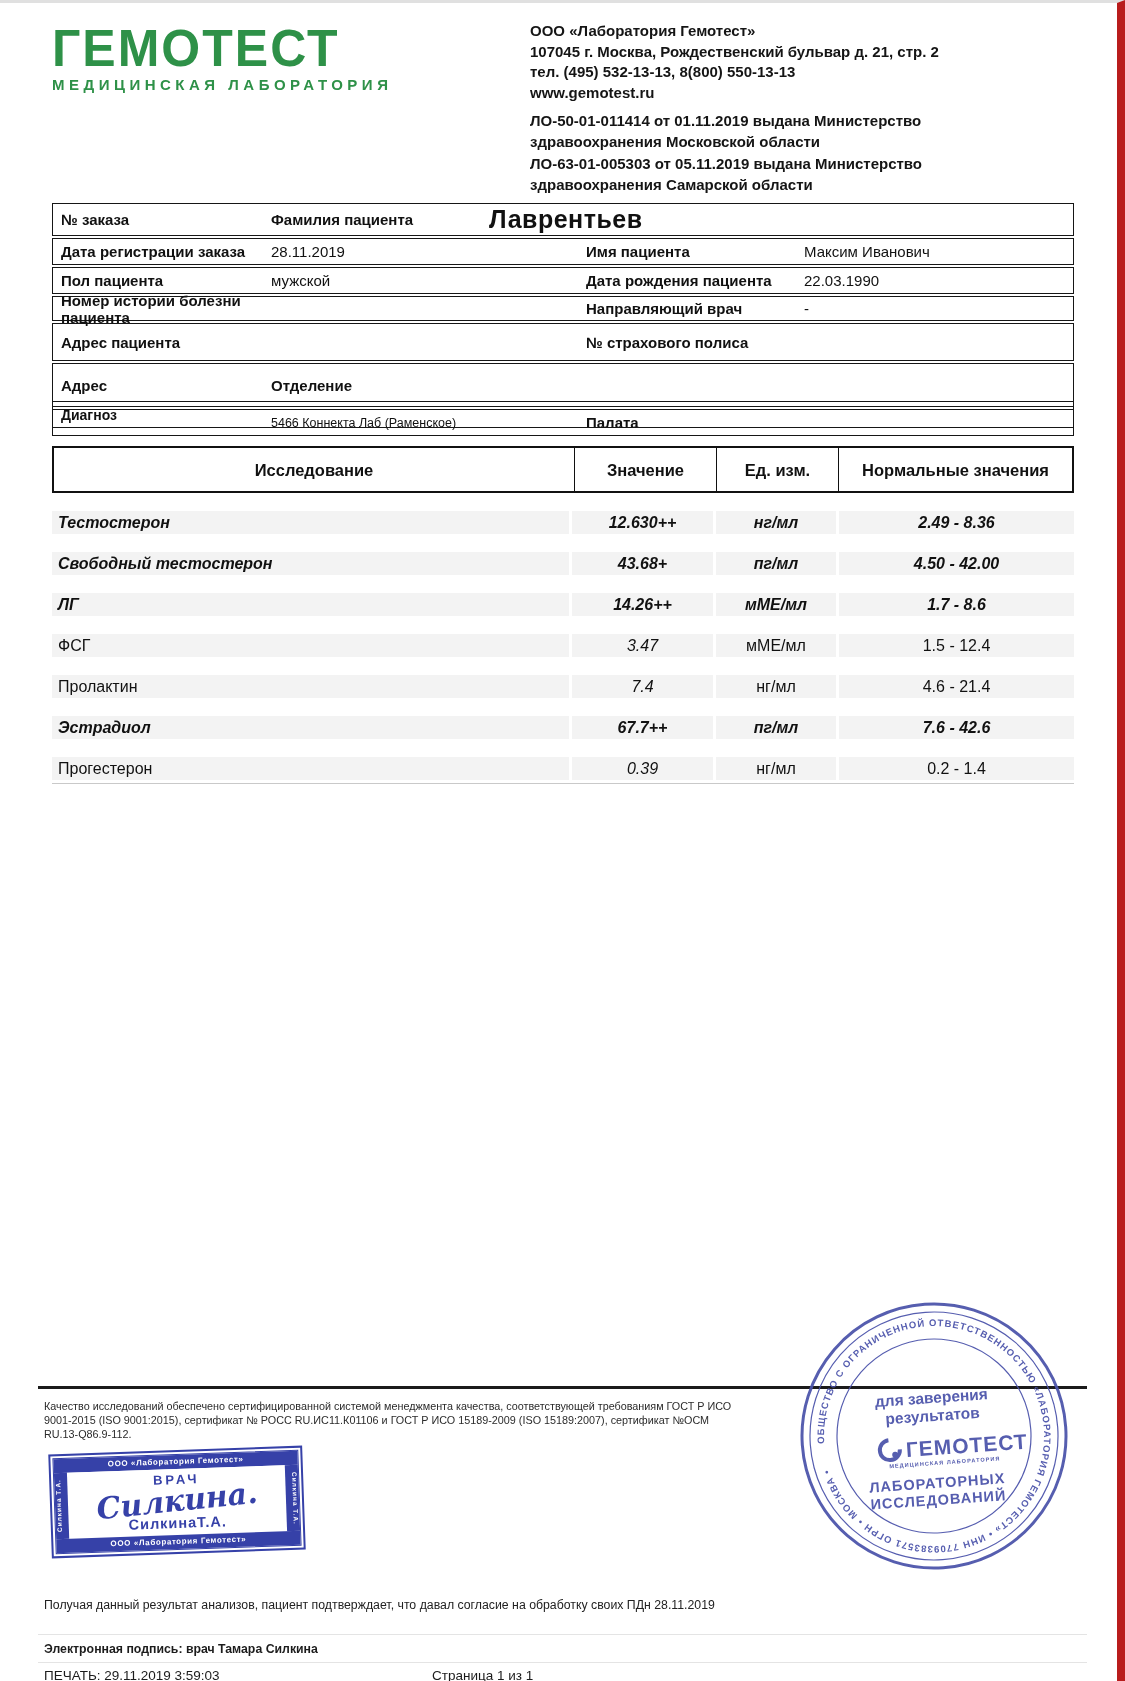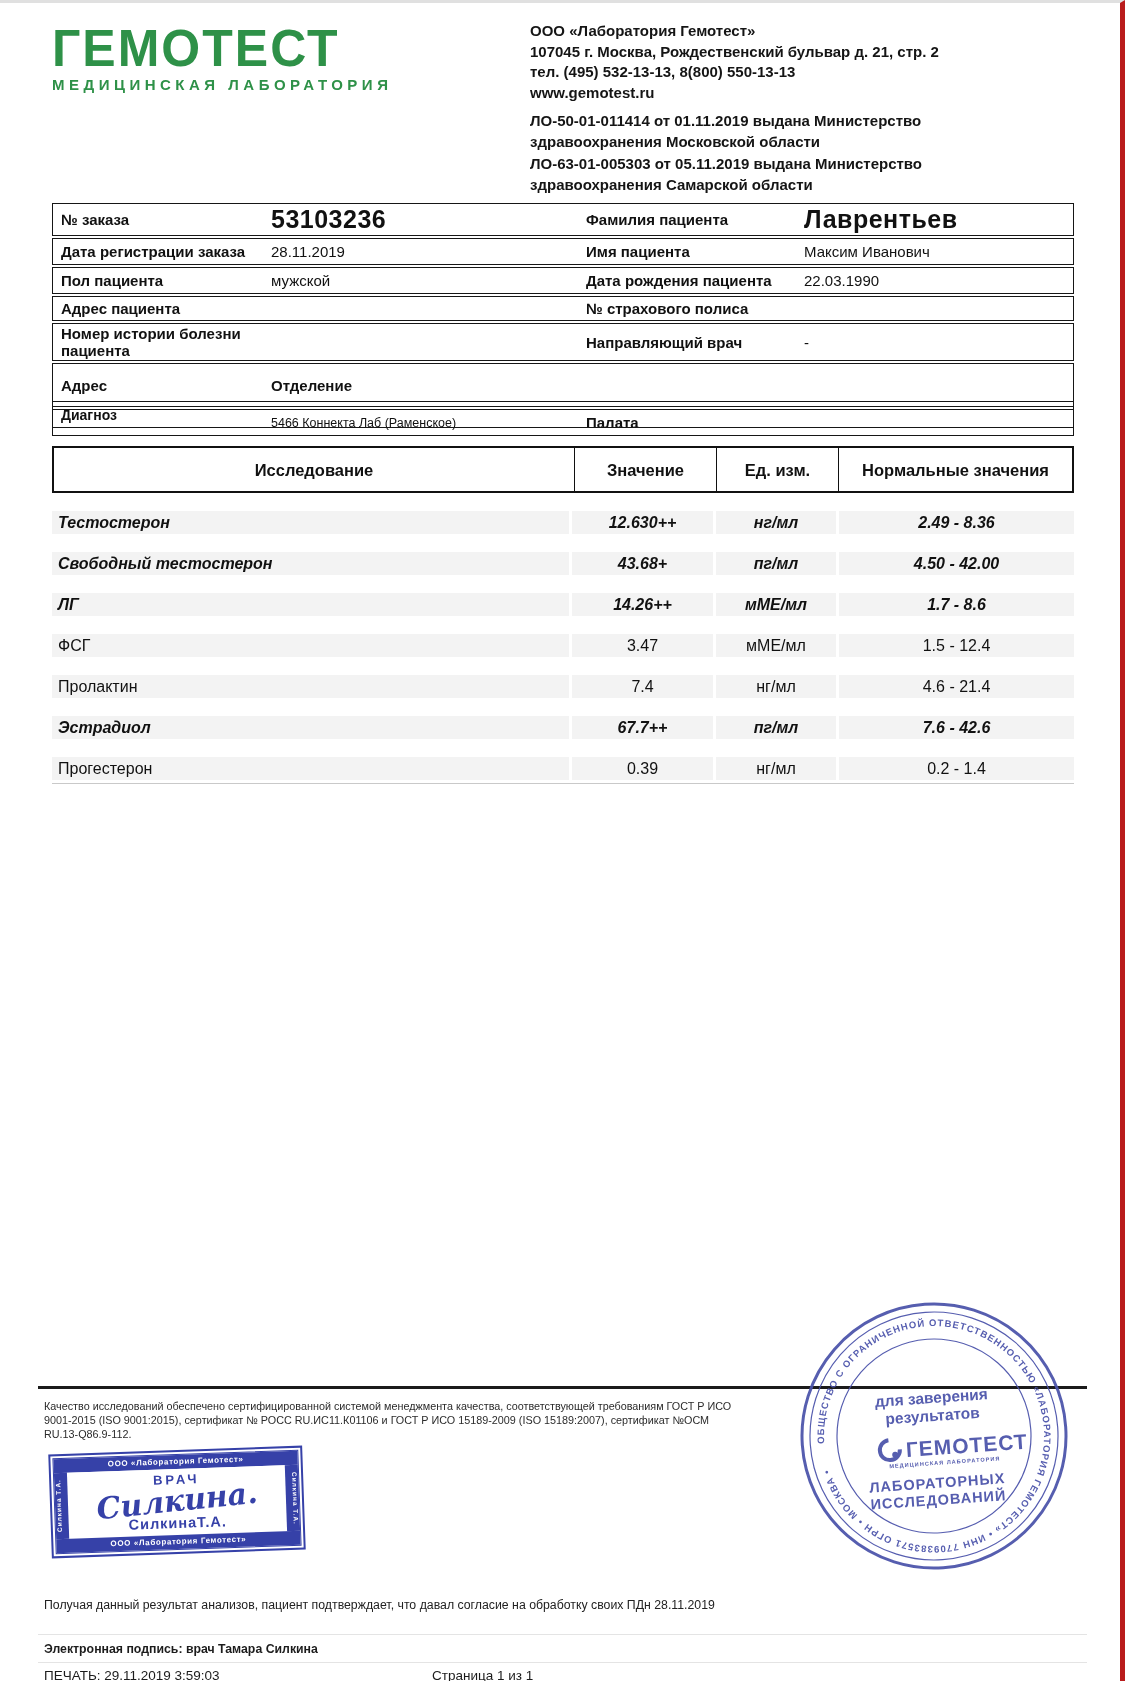--- a/index.html
+++ b/index.html
@@ -1,18 +1,18 @@
 <!DOCTYPE html>
 <html><head>
 <meta charset="utf-8">
 <style>
   * { margin:0; padding:0; box-sizing:border-box; }
   body { background:#fff; font-family:"Liberation Sans", sans-serif; color:#111; }
   .page { position:relative; width:1125px; height:1681px; background:#fff;
-          border-top:3px solid #e0e0e0; border-right:5px solid #b91c1c; overflow:hidden; }
+          border-top:3px solid #e0e0e0; border-right:8px solid #b91c1c; overflow:hidden; }
 
   
   .logo { position:absolute; left:52px; top:20px; }
   .logo-title { font-size:50px; font-weight:800; color:#2e9148; letter-spacing:2px; line-height:50px; transform:scaleY(1.04); }
   .logo-sub { font-size:15px; font-weight:700; color:#2e9148; letter-spacing:4.5px; margin-top:3px; }
   .hdr-right { position:absolute; left:530px; top:18px; width:545px; font-weight:700; font-size:15px; line-height:20.5px; color:#151515; }
   .hdr-line { white-space:nowrap; }
   .lic-block { margin-top:8px; }
   .lic-line { width:420px; margin-bottom:2px; }
 
@@ -44,21 +44,21 @@
   .res-head > div { display:flex; align-items:center; justify-content:center; text-align:left;
                     font-weight:700; font-size:16.5px; line-height:20px; }
   .rh-name { width:520px; }
   .rh-val  { width:142px; border-left:1.6px solid #111; }
   .rh-unit { width:122px; border-left:1.6px solid #111; }
   .rh-norm { flex:1;      border-left:1.6px solid #111; }
   .res-row { display:flex; gap:3px; margin-top:18px; }
   .res-row > div { background:#f3f3f3; height:23px; display:flex; align-items:center;
                    justify-content:center; font-size:16px; }
   .rc-name { width:517px; justify-content:flex-start !important; padding-left:6px; }
-  .rc-val  { width:141px; }
+  .rc-val  { width:141px;font-style:italic; }
   .rc-unit { width:120px; }
   .rc-norm { flex:1;text-align:center; }
   .res-row.abnormal > div { font-weight:700; font-style:italic; }
   .res-bottom { height:1px; background:#c9c9c9; margin-top:3px; }
 
   
   .foot-line { position:absolute; left:38px; top:1383px; width:1049px; height:3px; background:#1b1b1b; }
   .quality { position:absolute; left:44px; top:1396px; width:700px; font-size:10.8px; line-height:14px; color:#2b2b2b; }
   .consent { position:absolute; left:44px; top:1595px; font-size:12.3px; color:#222; }
   .hairline { position:absolute; left:38px; width:1049px; height:1px; background:#e4e4e4; }
@@ -102,47 +102,46 @@
     <div class="hdr-line">www.gemotest.ru</div>
     <div class="lic-block">
       <div class="lic-line">ЛО-50-01-011414 от 01.11.2019 выдана Министерство здравоохранения Московской области</div>
       <div class="lic-line">ЛО-63-01-005303 от 05.11.2019 выдана Министерство здравоохранения Самарской области</div>
     </div>
   </div>
 
   <div class="oi">
     <div class="oi-row">
       <div class="oi-ll">№ заказа</div>
-      <div class="oi-lv big">53103236</div>
       <div class="oi-rl">Фамилия пациента</div>
       <div class="oi-rv big">Лаврентьев</div>
     </div>
     <div class="oi-row">
       <div class="oi-ll">Дата регистрации заказа</div>
       <div class="oi-lv">28.11.2019</div>
       <div class="oi-rl">Имя пациента</div>
       <div class="oi-rv">Максим Иванович</div>
     </div>
     <div class="oi-row">
       <div class="oi-ll">Пол пациента</div>
       <div class="oi-lv">мужской</div>
       <div class="oi-rl">Дата рождения пациента</div>
       <div class="oi-rv">22.03.1990</div>
     </div>
     <div class="oi-row">
+      <div class="oi-ll">Номер истории болезни пациента</div>
+      <div class="oi-lv"></div>
+      <div class="oi-rl">Направляющий врач</div>
+      <div class="oi-rv">-</div>
+    </div>
+    <div class="oi-row">
       <div class="oi-ll">Адрес пациента</div>
       <div class="oi-lv"></div>
       <div class="oi-rl">№ страхового полиса</div>
       <div class="oi-rv"></div>
-    </div>
-    <div class="oi-row">
-      <div class="oi-ll">Номер истории болезни пациента</div>
-      <div class="oi-lv"></div>
-      <div class="oi-rl">Направляющий врач</div>
-      <div class="oi-rv">-</div>
     </div>
     <div class="oi-row">
       <div class="oi-ll">Адрес</div>
       <div class="oi-rl">Отделение</div>
       <div class="oi-rv"></div>
     </div>
     <div class="oi-row">
       <div class="oi-ll"></div>
       <div class="oi-lv smaller-v">5466 Коннекта Лаб (Раменское)</div>
       <div class="oi-rl">Палата</div>

